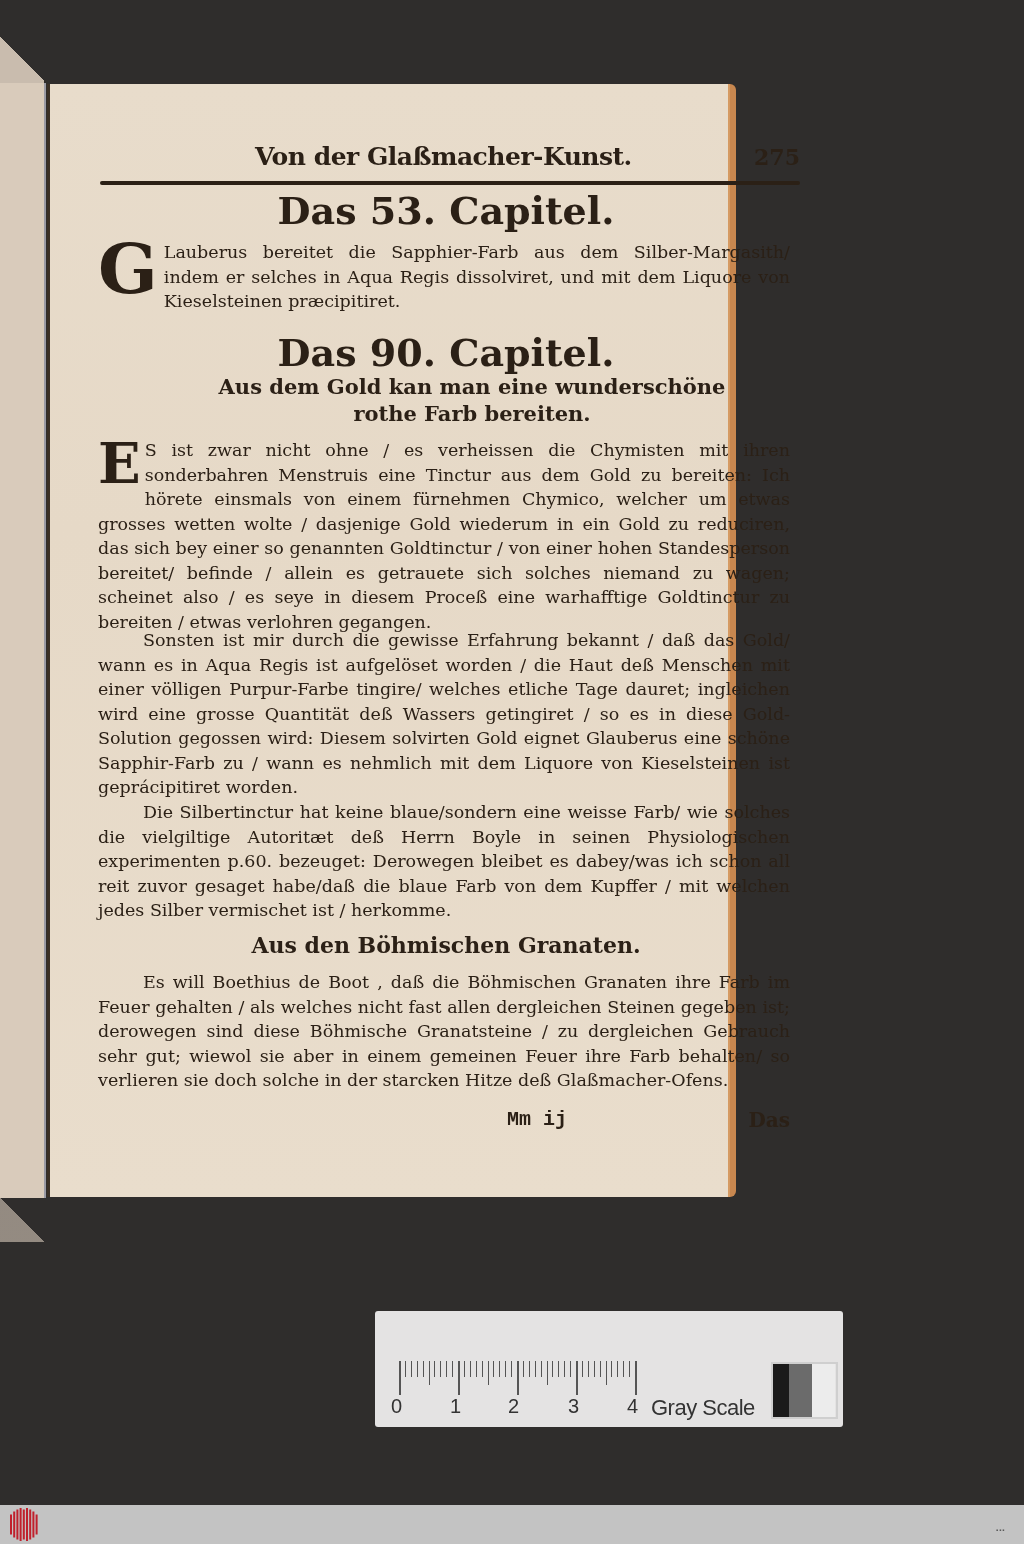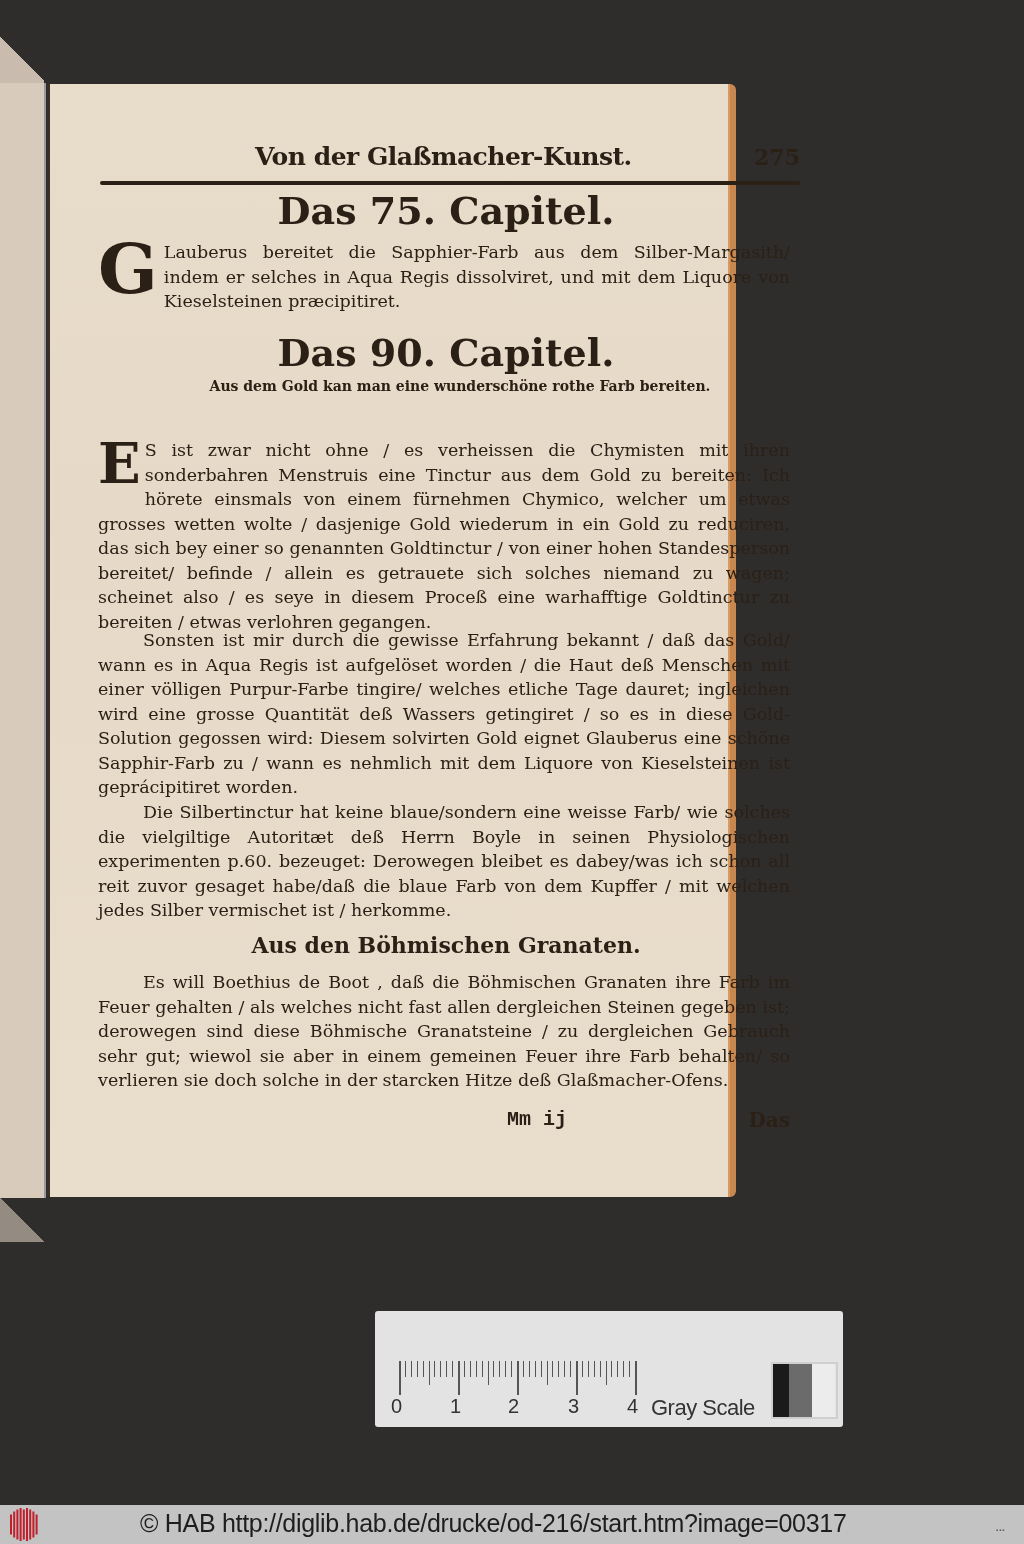--- a/index.html
+++ b/index.html
@@ -47,23 +47,23 @@
       position: absolute; left: 100px; top: 181px; width: 700px; height: 4px;
       background: #2b2016; border-radius: 2px;
     }
     .chapter-title {
       position: absolute; left: 96px; width: 700px; text-align: center;
       font-family: "DejaVu Serif", serif; font-weight: bold; color: #2b2016;
     }
     .ch85 { top: 188px; font-size: 38px; }
     .ch90 { top: 330px; font-size: 38px; }
     .subtitle {
-      position: absolute; left: 200px; width: 520px; text-align: center;
+      position: absolute; left: 212px; width: 520px; text-align: center;
       font-family: "DejaVu Serif", serif; font-weight: bold; color: #2b2016;
-      font-size: 14px; line-height: 27px;
+      font-size: 21px; line-height: 27px;
     }
     .sub90 { top: 373px; }
     .sub-bohm { top: 932px; left: 96px; width: 700px; font-size: 22px; }
     .para {
       position: absolute; left: 98px; width: 692px;
       font-family: "DejaVu Serif", serif; color: #2b2016;
       font-size: 17.5px; line-height: 24.5px; text-align: justify;
     }
     .dropcap {
       float: left; font-weight: bold; color: #2b2016;
@@ -142,21 +142,21 @@
 <div class="left-sheet-corner-bot"></div>
 
 <div class="page"></div>
 
 <div class="running-head">
   <span class="title">Von der Glaßmacher-Kunst.</span>
   <span class="pagenum">275</span>
 </div>
 <div class="head-rule"></div>
 
-<div class="chapter-title ch85">Das 75. Capitel.</div>
+<div class="chapter-title ch85">Das 53. Capitel.</div>
 
 <div class="para p1">
   <span class="dropcap dc-g">G</span>
   <span>Lauberus bereitet die Sapphier-Farb aus dem Silber-Margasith/ indem er selches in Aqua Regis dissolviret, und mit dem Liquore von Kieselsteinen præcipitiret.</span>
 </div>
 
 <div class="chapter-title ch90">Das 90. Capitel.</div>
 <div class="subtitle sub90">Aus dem Gold kan man eine wunderschöne rothe Farb bereiten.</div>
 
 <div class="para p2">
@@ -238,15 +238,14 @@
       <rect x="2" y="6.5" width="2" height="20" fill="#c0202c"></rect>
       <rect x="5.2" y="3.5" width="2" height="26" fill="#c0202c"></rect>
       <rect x="8.4" y="1.5" width="2" height="30" fill="#c0202c"></rect>
       <rect x="11.600000000000001" y="0" width="2" height="33" fill="#c0202c"></rect>
       <rect x="14.8" y="1.5" width="2" height="30" fill="#c0202c"></rect>
       <rect x="18" y="0" width="2" height="33" fill="#c0202c"></rect>
       <rect x="21.200000000000003" y="1.5" width="2" height="30" fill="#c0202c"></rect>
       <rect x="24.400000000000002" y="3.5" width="2" height="26" fill="#c0202c"></rect>
       <rect x="27.6" y="6.5" width="2" height="20" fill="#c0202c"></rect>
     </svg>
-  <span class="credit">© HAB http://diglib.hab.de/drucke/od-216/start.htm?image=00317</span>
   <span class="tiny-mark">▪▪▪</span>
 </div>
 
 </body></html>

